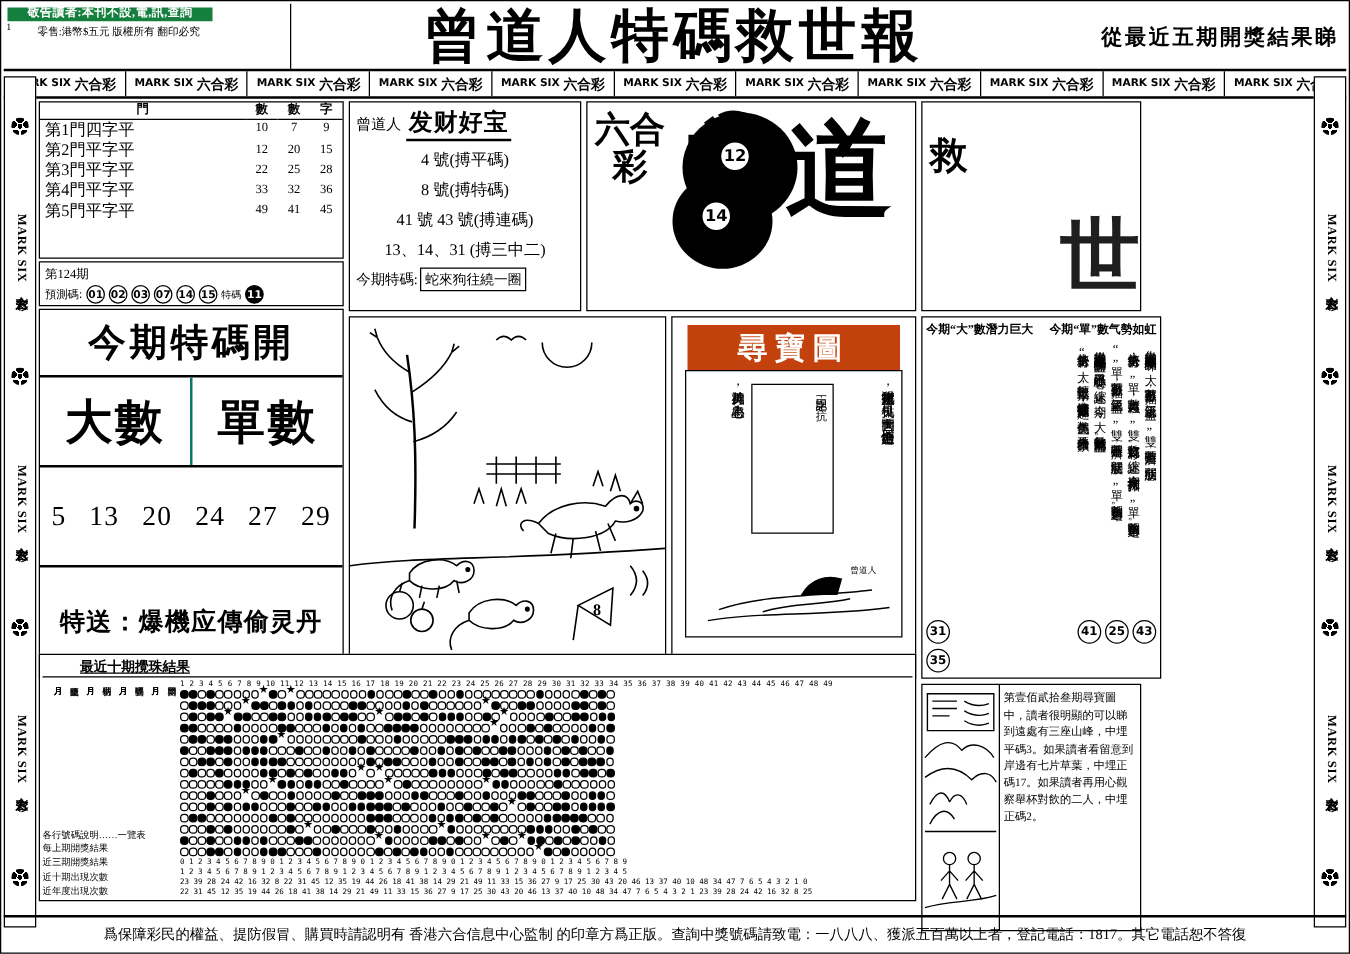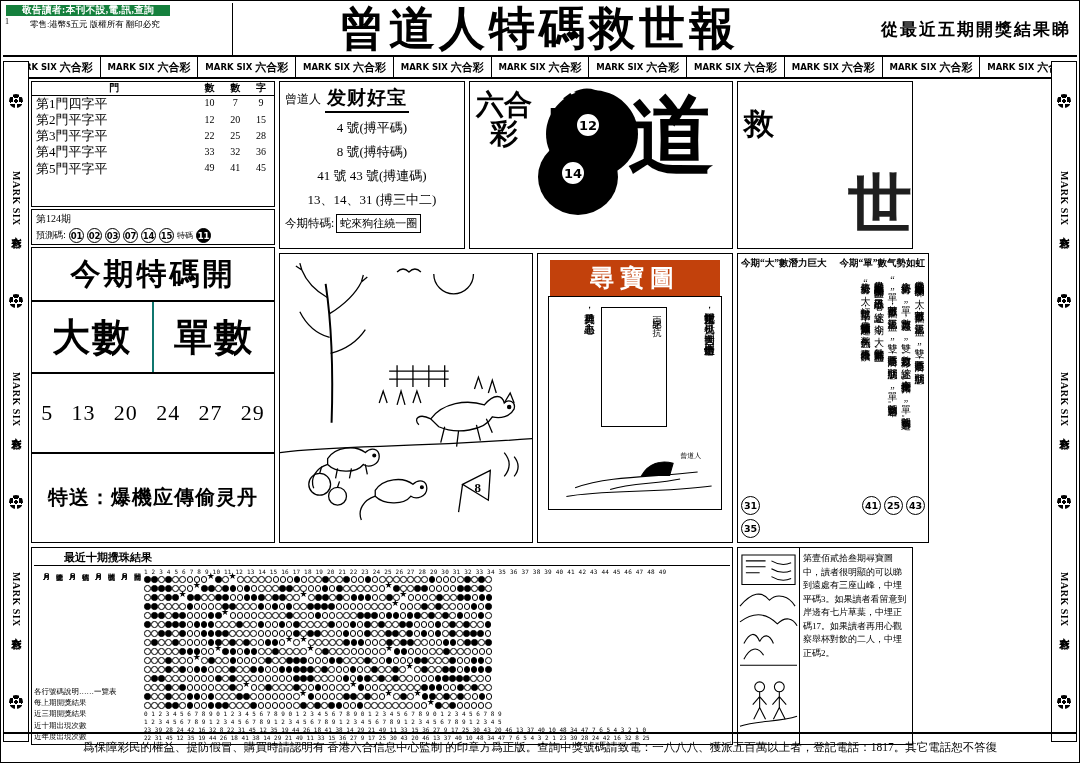--- a/index.html
+++ b/index.html
@@ -228,21 +228,21 @@
     max-height:218px; overflow:hidden;
   }
   .edit-balls { display:flex; justify-content:space-between; }
   .circ {
     width:19px; height:19px; border:1px solid #000; border-radius:50%;
     display:flex; align-items:center; justify-content:center;
     font-size:9.5px; font-weight:bold;
   }
 
   
-  .res-box { left:0; top:466px; width:702px; height:198px; padding:2px; }
+  .res-box { left:0; top:442px; width:702px; height:198px; padding:2px;text-decoration:underline; }
   .res-title { font-family:"Liberation Serif", serif; font-size:11px; font-weight:bold;
     border-bottom:1px solid #000; padding-left:30px; }
   .res-grid { position:relative; height:176px; }
   .res-left {
     position:absolute; left:0; top:2px; width:106px; height:150px;
     display:flex; flex-direction:row-reverse; gap:0px;
     font-family:"Liberation Serif", serif; font-size:7px;
   }
   .res-left .c {
     writing-mode:vertical-rl; text-orientation:upright;

